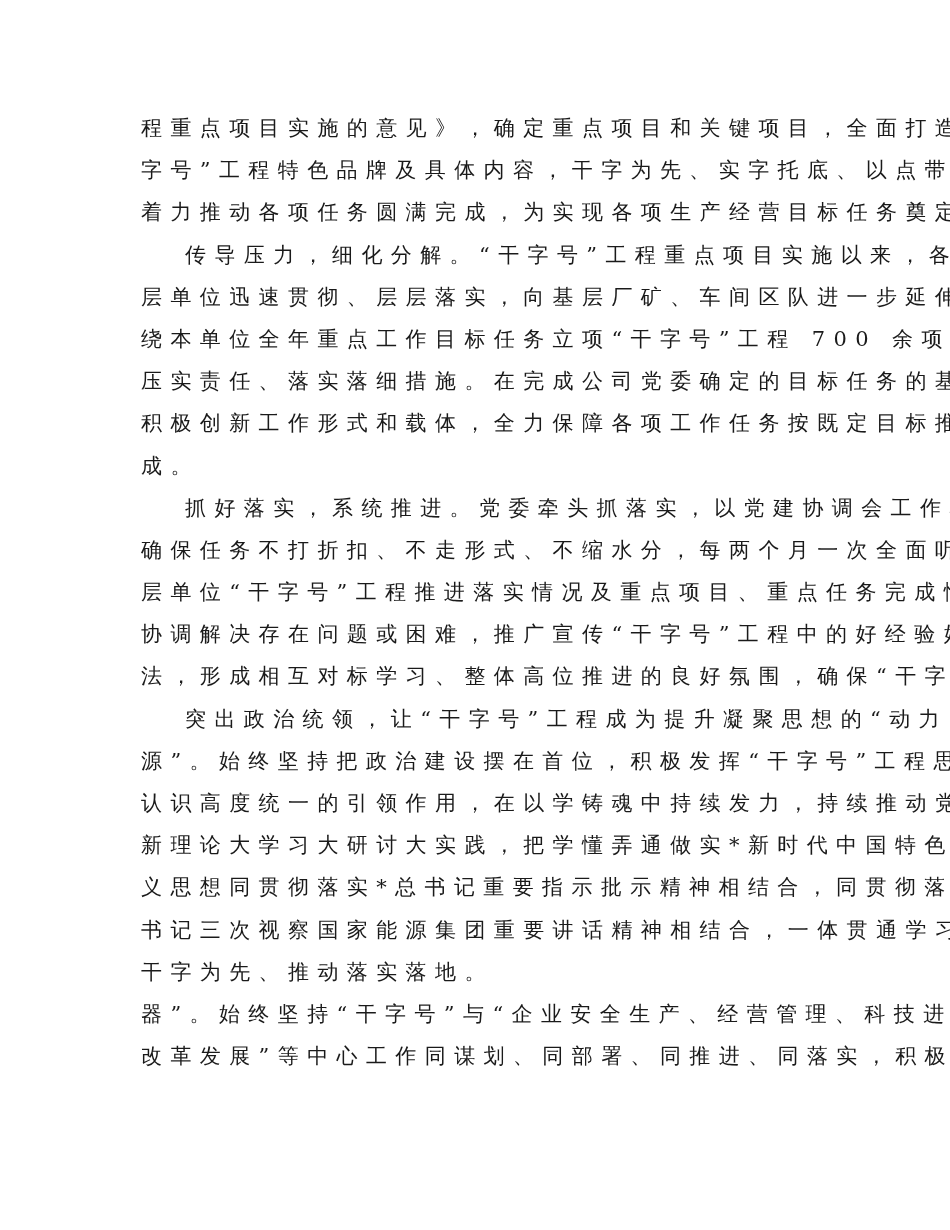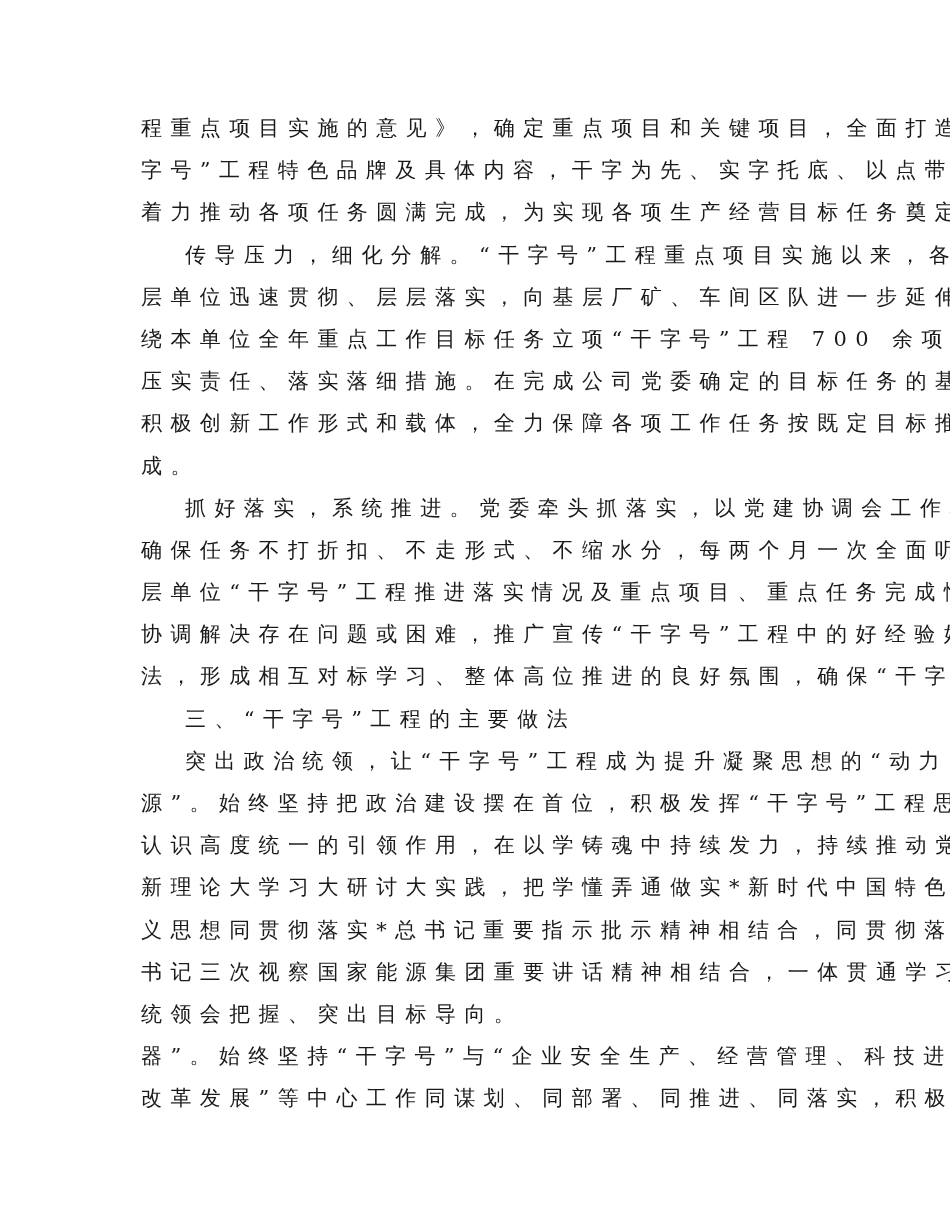--- a/index.html
+++ b/index.html
@@ -54,32 +54,29 @@
   </div>
 
   <div>
     <div class="line indent">抓好落实，系统推进。党委牵头抓落实，以党建协调会工作机制</div>
     <div class="line">确保任务不打折扣、不走形式、不缩水分，每两个月一次全面听取基</div>
     <div class="line">层单位“干字号”工程推进落实情况及重点项目、重点任务完成情况，</div>
     <div class="line">协调解决存在问题或困难，推广宣传“干字号”工程中的好经验好做</div>
     <div class="line">法，形成相互对标学习、整体高位推进的良好氛围，确保“干字号”</div>
   </div>
 
-  <div>
-    <div class="line indent">三、“干字号”工程的主要做法</div>
-  </div>
 
   <div>
     <div class="line indent">突出政治统领，让“干字号”工程成为提升凝聚思想的“动力</div>
     <div class="line">源”。始终坚持把政治建设摆在首位，积极发挥“干字号”工程思想</div>
     <div class="line">认识高度统一的引领作用，在以学铸魂中持续发力，持续推动党的创</div>
     <div class="line">新理论大学习大研讨大实践，把学懂弄通做实*新时代中国特色社会主</div>
     <div class="line">义思想同贯彻落实*总书记重要指示批示精神相结合，同贯彻落实*总</div>
     <div class="line">书记三次视察国家能源集团重要讲话精神相结合，一体贯通学习、系</div>
-    <div class="line">统领会把握、突出目标导向。</div>
+    <div class="line">干字为先、推动落实落地。</div>
   </div>
 
   <div>
     <div class="line">器”。始终坚持“干字号”与“企业安全生产、经营管理、科技进步、</div>
     <div class="line">改革发展”等中心工作同谋划、同部署、同推进、同落实，积极推进</div>
   </div>
 
 </div>
 
 </body></html>

